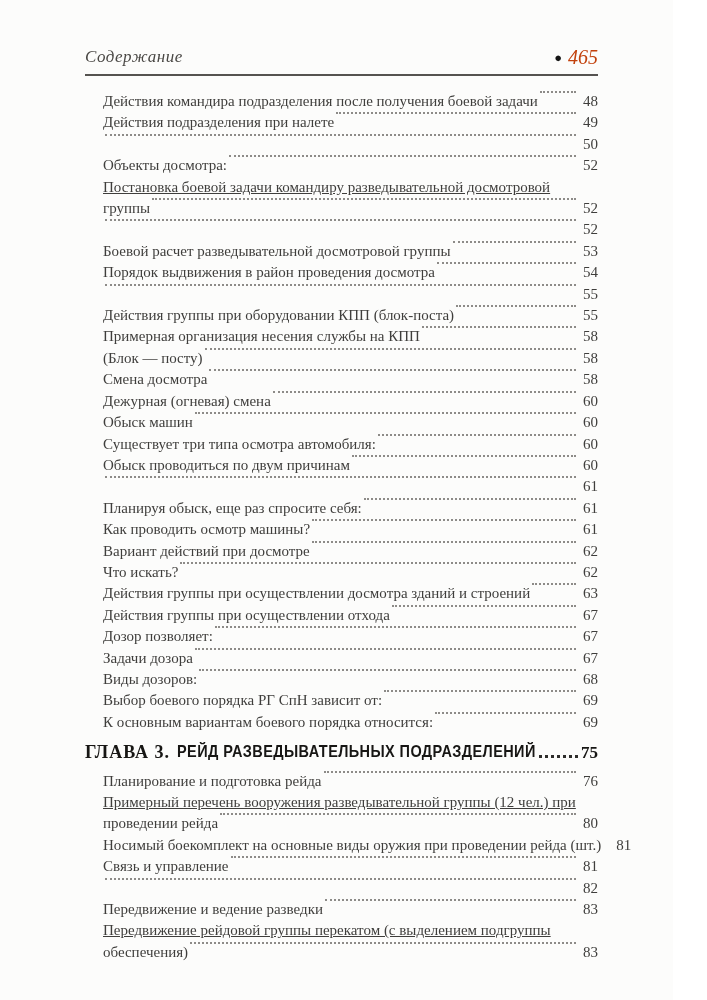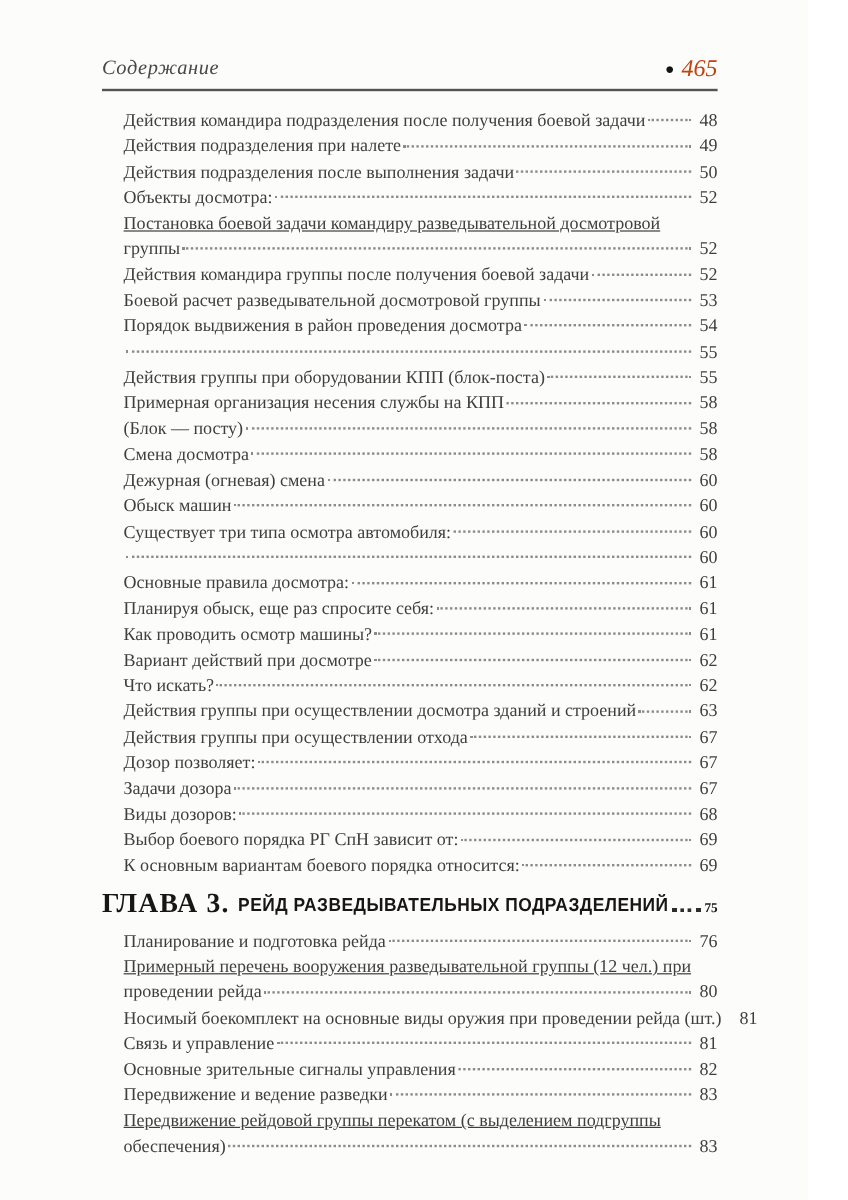--- a/index.html
+++ b/index.html
@@ -37,61 +37,61 @@
   }
   
   .toc {
     margin-top: 15px;
     margin-left: 18px;
     font-size: 15px;
     line-height: 21.4px;
   }
   .toc-entry { }
   .wrap-line { white-space: nowrap; text-decoration: underline; }
-  .toc-row { display: flex; align-items: center; }
+  .toc-row { display: flex; align-items: flex-start; }
   .t { white-space: nowrap; }
   .dots {
     flex: 1 1 8px;
     min-width: 6px;
     border-bottom: 2px dotted #8d8b88;
     margin: 0 2px 3px 2px;
   }
   .dots.no-dots { border-bottom-color: transparent; }
   .pg { min-width: 20px; text-align: right; white-space: nowrap; }
   
   .chapter {
     display: flex;
     align-items: baseline;
     margin: 9px 0 6px -18px;  
     color: #171614;
   }
   .ch-prefix {
     font-weight: 700;
-    font-size: 23px;
+    font-size: 18px;
     letter-spacing: 1px;
     white-space: nowrap;
   }
   .ch-title {
     font-family: "Liberation Sans", "DejaVu Sans", sans-serif;
     font-weight: 700;
     font-size: 14.5px;
     letter-spacing: 0.4px;
     padding-left: 7px;
     white-space: nowrap;
     transform: scaleY(1.08);
     transform-origin: bottom left;
   }
   .ch-dots {
     flex: 1 1 8px;
     border-bottom: 3px dotted #2e2d2b;
     margin: 0 3px 3px 3px;
   }
   .ch-page {
     font-weight: 700;
-    font-size: 11px;
+    font-size: 17px;
     white-space: nowrap;
   }
 </style>
 </head>
 <body>
 
 <div class="page">
 
   <div class="running-head">
     <span class="rh-title">Содержание</span>
@@ -114,21 +114,20 @@
 
     <div class="toc-row">
       <span class="t">Действия подразделения при налете</span>
       <span class="dots"></span>
       <span class="pg">49</span>
     </div>
   </div>
       <div class="toc-entry">
 
     <div class="toc-row">
-      <span class="t">Действия подразделения после выполнения задачи</span>
       <span class="dots"></span>
       <span class="pg">50</span>
     </div>
   </div>
       <div class="toc-entry">
 
     <div class="toc-row">
       <span class="t">Объекты досмотра:</span>
       <span class="dots"></span>
       <span class="pg">52</span>
@@ -138,21 +137,20 @@
     <div class="wrap-line">Постановка боевой задачи командиру разведывательной досмотровой</div>
     <div class="toc-row">
       <span class="t">группы</span>
       <span class="dots"></span>
       <span class="pg">52</span>
     </div>
   </div>
       <div class="toc-entry">
 
     <div class="toc-row">
-      <span class="t">Действия командира группы после получения боевой задачи</span>
       <span class="dots"></span>
       <span class="pg">52</span>
     </div>
   </div>
       <div class="toc-entry">
 
     <div class="toc-row">
       <span class="t">Боевой расчет разведывательной досмотровой группы</span>
       <span class="dots"></span>
       <span class="pg">53</span>
@@ -225,28 +223,28 @@
 
     <div class="toc-row">
       <span class="t">Существует три типа осмотра автомобиля:</span>
       <span class="dots"></span>
       <span class="pg">60</span>
     </div>
   </div>
       <div class="toc-entry">
 
     <div class="toc-row">
+      <span class="t">Обыск проводиться по двум причинам</span>
       <span class="dots"></span>
       <span class="pg">60</span>
     </div>
   </div>
       <div class="toc-entry">
 
     <div class="toc-row">
-      <span class="t">Основные правила досмотра:</span>
       <span class="dots"></span>
       <span class="pg">61</span>
     </div>
   </div>
       <div class="toc-entry">
 
     <div class="toc-row">
       <span class="t">Планируя обыск, еще раз спросите себя:</span>
       <span class="dots"></span>
       <span class="pg">61</span>
@@ -366,21 +364,20 @@
 
     <div class="toc-row">
       <span class="t">Связь и управление</span>
       <span class="dots"></span>
       <span class="pg">81</span>
     </div>
   </div>
       <div class="toc-entry">
 
     <div class="toc-row">
-      <span class="t">Основные зрительные сигналы управления</span>
       <span class="dots"></span>
       <span class="pg">82</span>
     </div>
   </div>
       <div class="toc-entry">
 
     <div class="toc-row">
       <span class="t">Передвижение и ведение разведки</span>
       <span class="dots"></span>
       <span class="pg">83</span>

